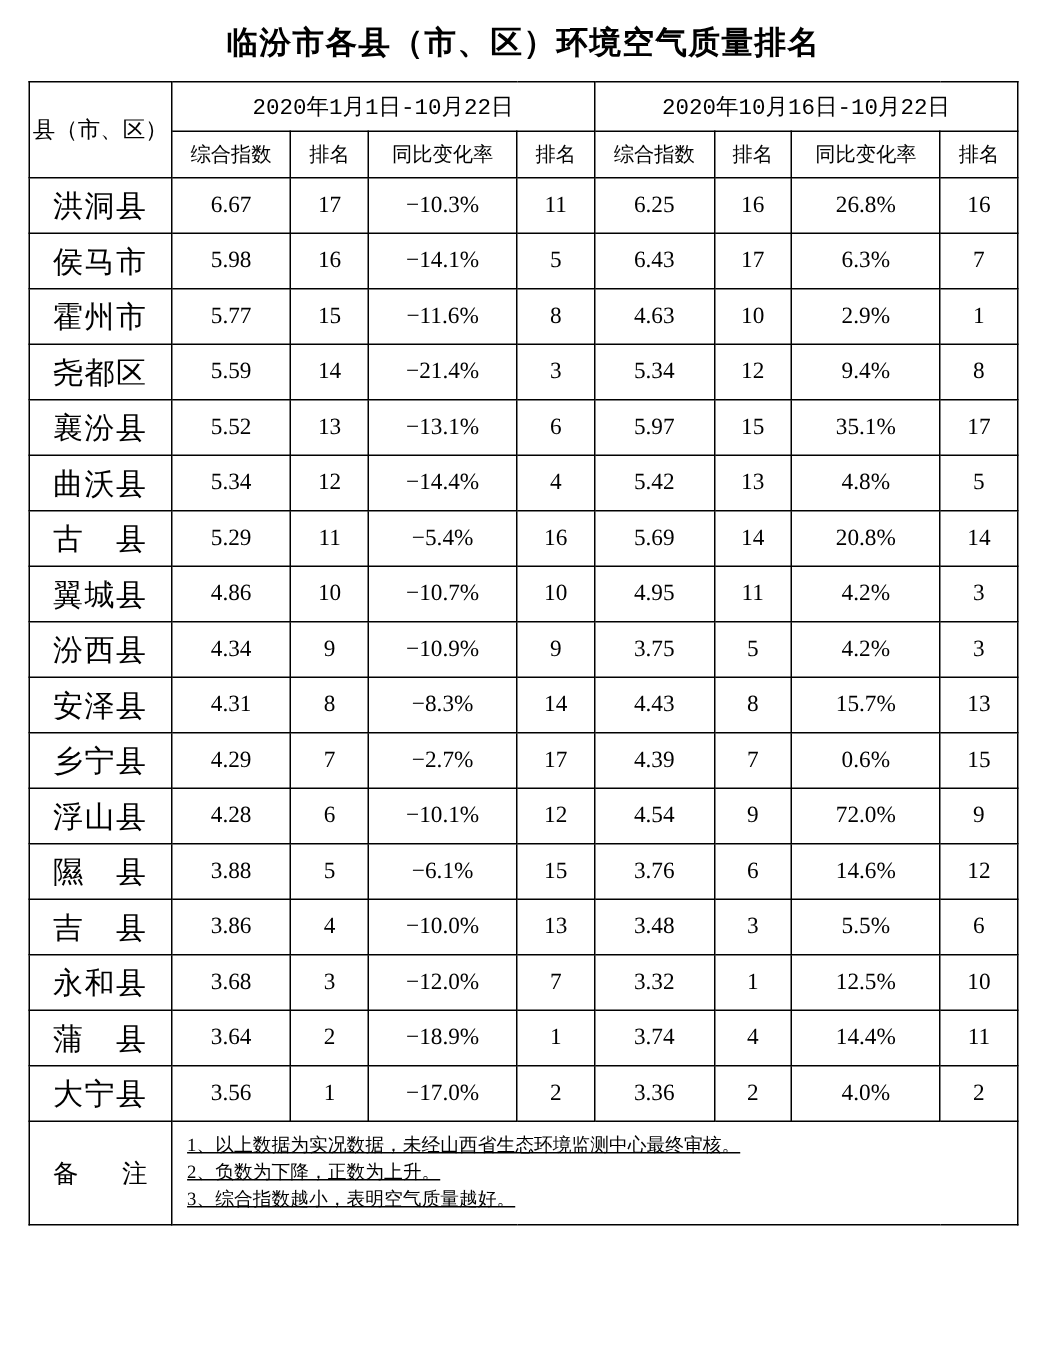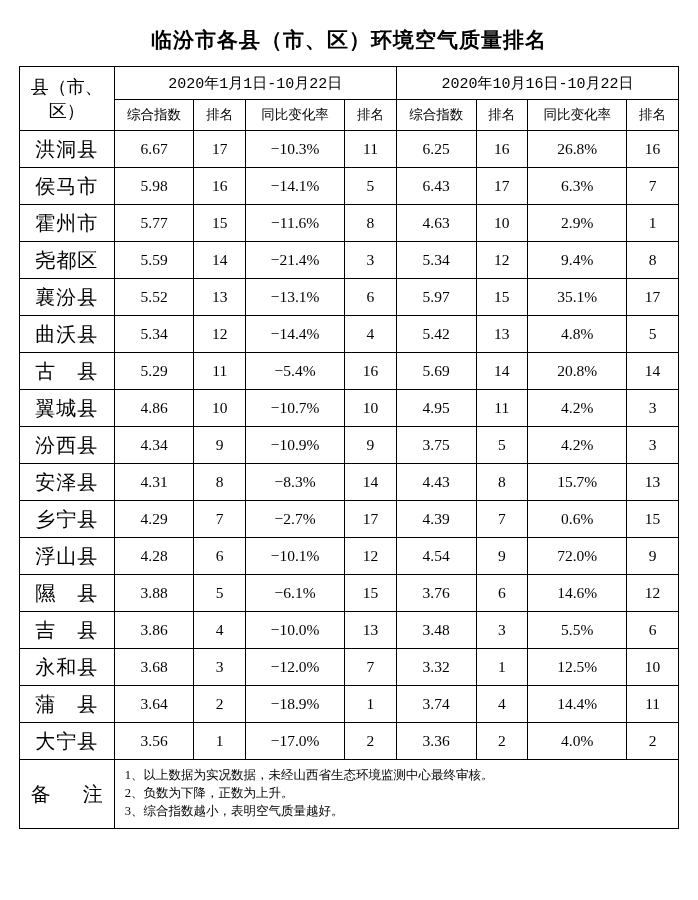--- a/index.html
+++ b/index.html
@@ -18,21 +18,21 @@
     width: 698px;
     height: 900px;
     position: relative;
     box-sizing: border-box;
   }
   .title {
     text-align: center;
     font-size: 21px;
     font-weight: bold;
     letter-spacing: 1px;
-    padding-top: 26px;
+    padding-top: 14px;
     padding-bottom: 12px;
     font-family: "Liberation Serif", "DejaVu Serif", serif;
   }
   table.main {
     border-collapse: collapse;
     width: 660px;
     margin: 0 auto;
     table-layout: fixed;
   }
   table.main td, table.main th {
@@ -41,21 +41,21 @@
     vertical-align: middle;
     font-weight: normal;
     padding: 0;
   }
   .hdr-period {
     font-size: 15px;
     height: 32px;
     font-family: Liberation Mono, monospace;
   }
   .hdr-county {
-    font-size: 18px;
+    font-size: 15px;
     font-family: Liberation Serif, serif;
     letter-spacing: 0px;
   }
   .hdr-sub {
     font-size: 13.5px;
     height: 30px;
     font-family: "Liberation Serif", "DejaVu Serif", serif;
     margin-top: 28px;
   }
   .cell-county {
@@ -63,34 +63,35 @@
     height: 36px;
     font-family: "Liberation Serif", "DejaVu Serif", serif;
     letter-spacing: 1px;
   }
   .cell-num {
     font-size: 15.5px;
     height: 36px;
     font-family: "Liberation Serif", "DejaVu Serif", serif;
   }
   .notes-label {
-    font-size: 20px;
+    font-size: 17px;
     letter-spacing: 6px;
     text-indent: 6px;
     font-family: "Liberation Serif", "DejaVu Serif", serif;
   }
   .notes-cell {
     text-align: left !important;
     padding: 6px 8px 8px 10px !important;
     font-size: 12.5px;
     line-height: 1.45;
     font-family: "Liberation Serif", "DejaVu Serif", serif;
   }
   .notes-cell div {
     white-space: nowrap;
+    text-decoration: underline;
   }
 </style>
 </head>
 <body>
 
 <div class="page">
 
   <div class="title">临汾市各县（市、区）环境空气质量排名</div>
 
   <table class="main">

